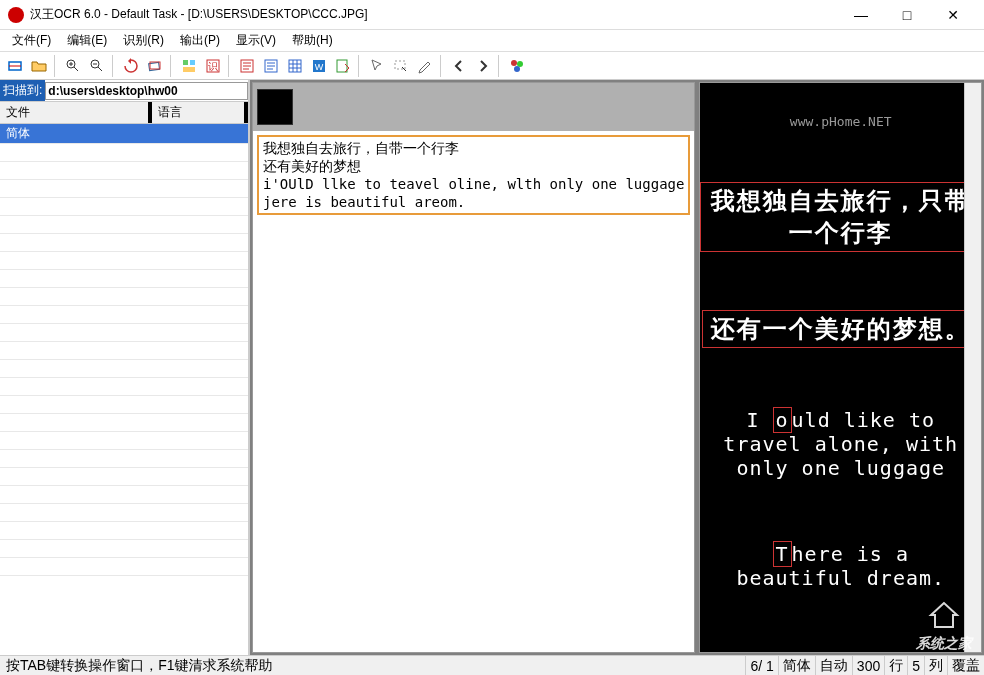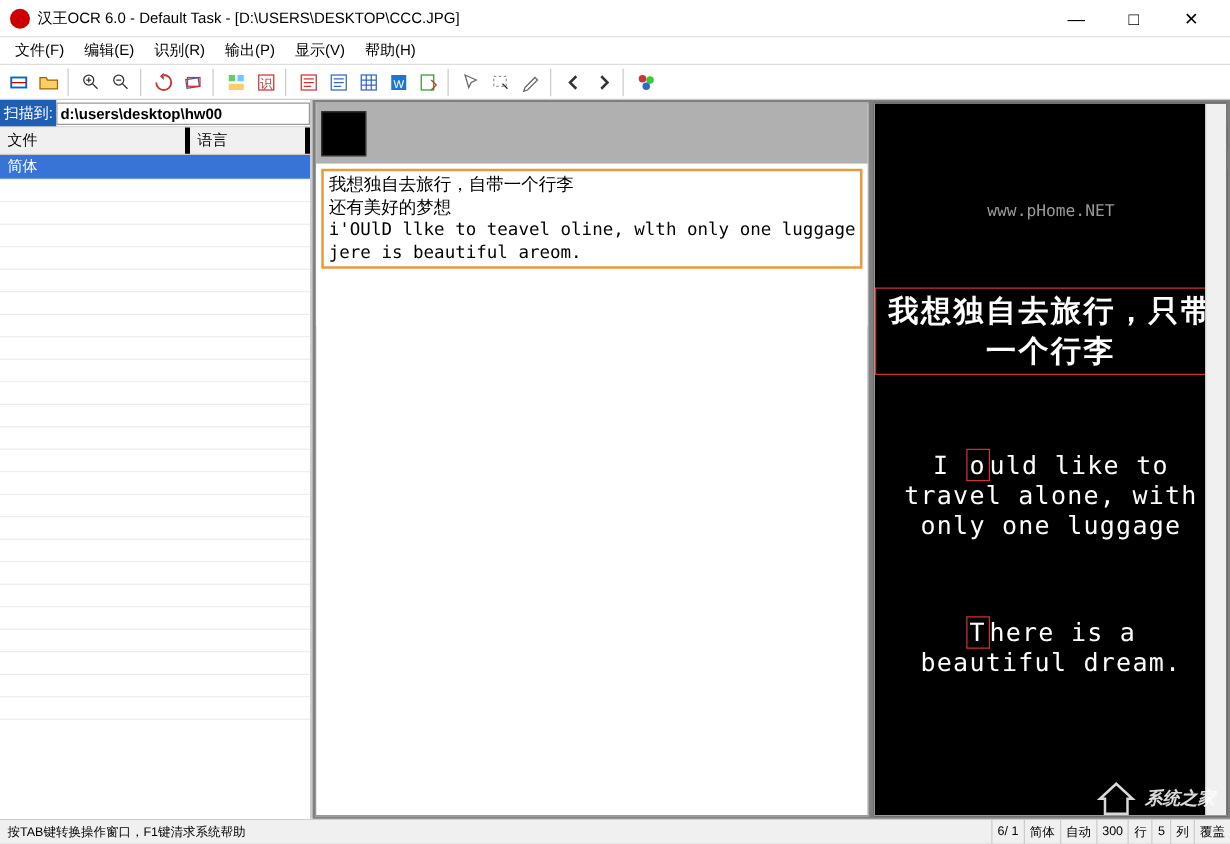--- a/index.html
+++ b/index.html
@@ -39,24 +39,24 @@
 .right-tools { position: absolute; right: 2px; top: 4px; display: flex; flex-direction: column; gap: 2px; }
 .right-tools .rt-btn { width: 16px; height: 16px; background: #ddd; border: 1px solid #999; display: flex; align-items: center; justify-content: center; font-size: 10px; }
 .splitter-h { height: 4px; background: #ccc; cursor: ns-resize; }
 .bottom-pane { flex: 1; background: #000; margin: 2px; border: 1px solid #999; overflow: hidden; position: relative; display: flex; align-items: center; justify-content: center; }
 .image-view { color: #fff; text-align: center; font-family: monospace; }
 .watermark { color: #999; font-size: 13px; margin-bottom: 24px; }
 .img-line { margin: 29px auto; padding: 2px 8px; display: inline-block; border: 1px solid #c33; color: #fff; font-size: 24px; font-weight: bold; letter-spacing: 2px; }
 .img-line.en { font-size: 20px; font-weight: normal; border: none; letter-spacing: 1px; }
 .img-line.en .boxed { border: 1px solid #c33; padding: 0 2px; }
 .v-scrollbar { position: absolute; right: 0; top: 0; bottom: 0; width: 17px; background: #f0f0f0; border-left: 1px solid #ccc; }
-.statusbar { height: 20px; background: #f0f0f0; border-top: 1px solid #ccc; display: flex; align-items: center; font-size: 10px; }
+.statusbar { height: 20px; background: #f0f0f0; border-top: 1px solid #ccc; display: flex; align-items: center; font-size: 14px; }
 .statusbar .st-left { flex: 1; padding: 0 6px; }
 .statusbar .st-cell { border-left: 1px solid #ccc; padding: 0 4px; height: 100%; display: flex; align-items: center; }
-.logo-overlay { position: absolute; right: 12px; bottom: 22px; color: #fff; opacity: 0.85; font-size: 14px; display: flex; align-items: center; gap: 6px; }
+.logo-overlay { position: absolute; right: 12px; bottom: 22px; color: #fff; opacity: 0.85; font-size: 14px; display: flex; align-items: center; gap: 6px; flex-direction: column; }
 .logo-overlay .house { width: 34px; height: 28px; }
 </style>
 </head>
 <body>
 
 <div class="titlebar">
   <div class="app-icon"></div>
   <div class="title">汉王OCR 6.0 - Default Task - [D:\USERS\DESKTOP\CCC.JPG]</div>
   <div class="win-controls">
     <div>—</div>
@@ -233,20 +233,21 @@
         </div>
       </div>
     </div>
 
     <div class="splitter-h"></div>
 
     <div class="bottom-pane">
       <div class="image-view">
         <div class="watermark">www.pHome.NET</div>
         <div><span class="img-line">我想独自去旅行，只带一个行李</span></div>
+        <div><span class="img-line">还有一个美好的梦想。</span></div>
         <div class="img-line en">
           <span>I</span> <span class="boxed">o</span><span>uld like to travel alone, with only one luggage</span>
         </div>
         <div class="img-line en">
           <span class="boxed">T</span><span>here is a beautiful dream.</span>
         </div>
       </div>
       <div class="v-scrollbar"></div>
     </div>
   </div>

